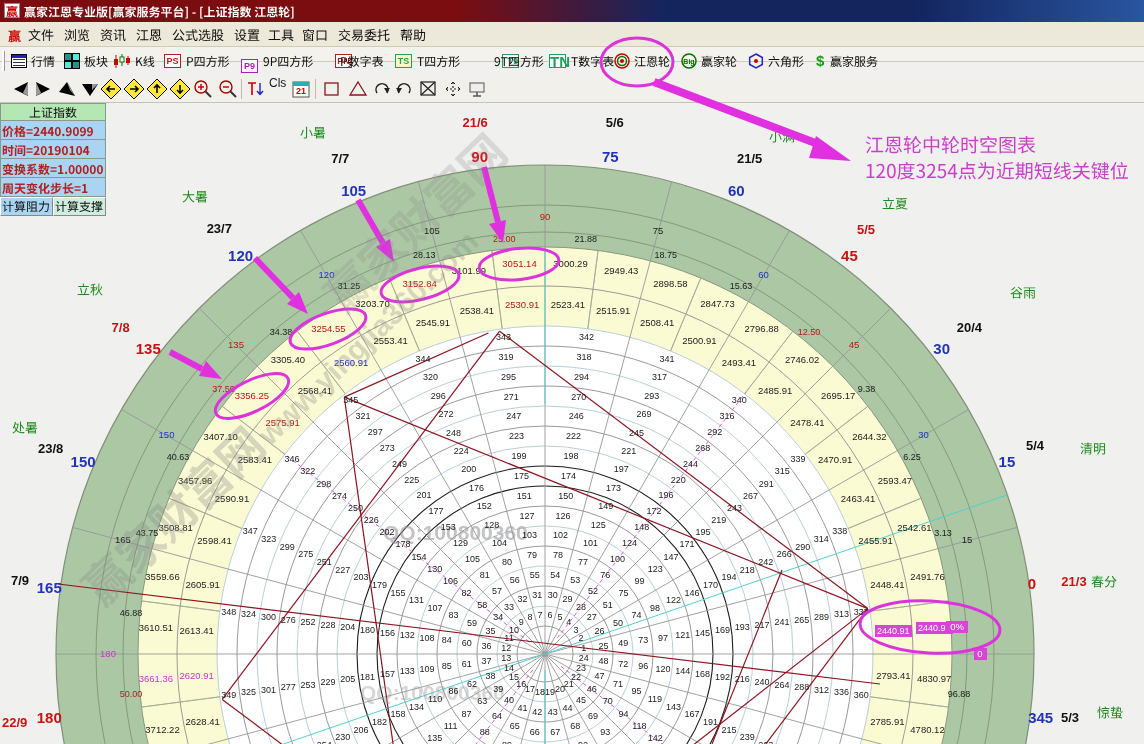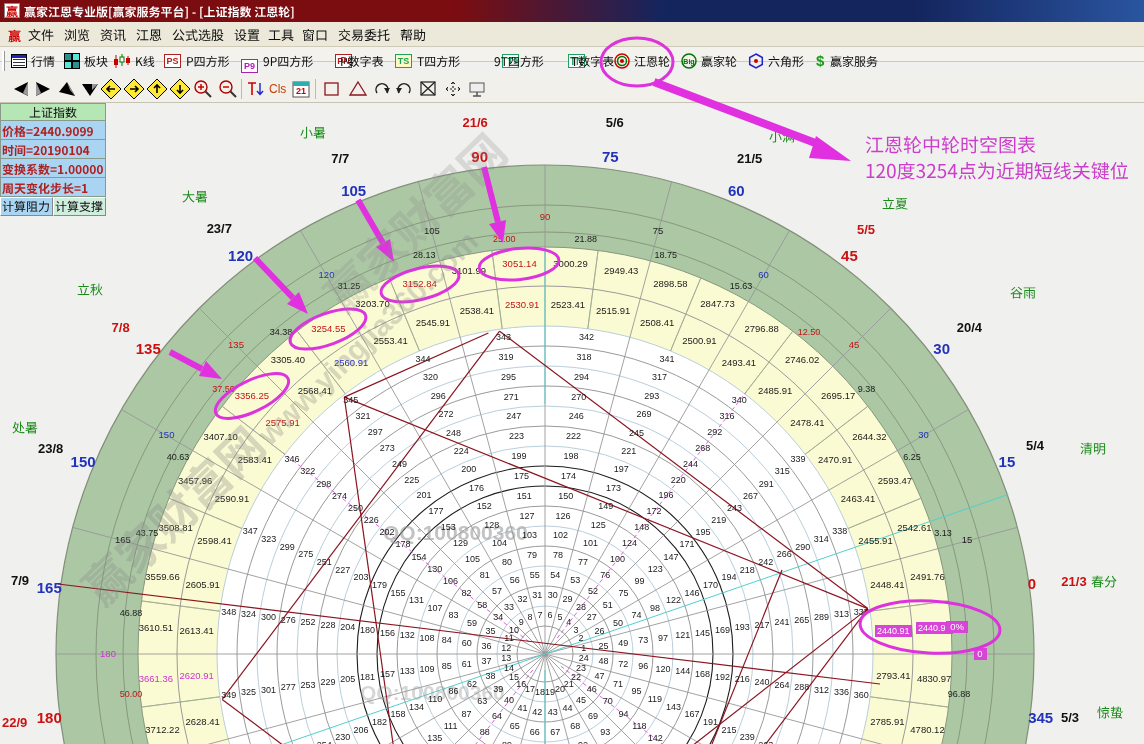--- a/index.html
+++ b/index.html
@@ -37,21 +37,21 @@
       <line x1="9" y1="1" x2="9" y2="13" stroke="#070" stroke-width="1"></line>
       <rect x="7" y="4" width="4" height="5" fill="#fff" stroke="#070"></rect>
       <line x1="15" y1="3" x2="15" y2="12" stroke="#c00" stroke-width="1"></line>
       <rect x="13" y="5" width="4" height="5" fill="#c00"></rect>
     </svg>
     <div style="position:absolute;left:164px;top:7px;width:17px;height:14px;border:1.5px solid #b02020;color:#b02020;font-size:9px;font-weight:bold;text-align:center;line-height:13px;background:#fff;font-family:Liberation Sans,sans-serif;">PS</div>
     <div style="position:absolute;left:241px;top:12px;width:17px;height:14px;border:1.5px solid #b020b0;color:#b020b0;font-size:9px;font-weight:bold;text-align:center;line-height:13px;background:#fff;font-family:Liberation Sans,sans-serif;">P9</div>
     <div style="position:absolute;left:318px;top:7px;width:17px;height:14px;border:1.5px solid #b02020;color:#b02020;font-size:9px;font-weight:bold;text-align:center;line-height:13px;background:#fff;font-family:Liberation Sans,sans-serif;margin-left:17px;">PN</div>
     <div style="position:absolute;left:395px;top:7px;width:17px;height:14px;border:1.5px solid #20a060;color:#20a060;font-size:9px;font-weight:bold;text-align:center;line-height:13px;background:#fef9c3;font-family:Liberation Sans,sans-serif;">TS</div>
     <div style="position:absolute;left:472px;top:7px;width:17px;height:14px;border:1.5px solid #20a060;color:#20a060;font-size:9px;font-weight:bold;text-align:right;line-height:13px;background:#fff;font-family:Liberation Sans,sans-serif;margin-left:30px;">T9</div>
-    <div style="position:absolute;left:549px;top:7px;width:17px;height:14px;border:1.5px solid #20a060;color:#20a060;font-size:10px;font-weight:bold;text-align:center;line-height:13px;background:#fff;font-family:Liberation Sans,sans-serif;margin-left:19px;">TN</div>
+    <div style="position:absolute;left:549px;top:7px;width:17px;height:14px;border:1.5px solid #20a060;color:#20a060;font-size:15px;font-weight:bold;text-align:center;line-height:13px;background:#fff;font-family:Liberation Sans,sans-serif;">TN</div>
     <svg style="position:absolute;left:614px;top:6px;" width="16" height="16">
       <circle cx="8" cy="8" r="7" fill="none" stroke="#c00" stroke-width="1.5"></circle>
       <circle cx="8" cy="8" r="4.5" fill="none" stroke="#070" stroke-width="1.5"></circle>
       <circle cx="8" cy="8" r="2" fill="#c00"></circle>
     </svg>
     <svg style="position:absolute;left:681px;top:6px;" width="16" height="16">
       <circle cx="8" cy="8" r="7" fill="none" stroke="#070" stroke-width="1.5"></circle>
       <text x="8" y="11" font-size="7" fill="#070" text-anchor="middle" font-weight="bold" font-family="Liberation Sans,sans-serif">Big</text>
     </svg>
     <svg style="position:absolute;left:748px;top:6px;" width="16" height="16">
@@ -101,21 +101,21 @@
     <svg style="position:absolute;left:217px;top:3px;" width="22" height="20">
       <circle cx="9" cy="8" r="6" fill="none" stroke="#a00" stroke-width="1.4"></circle>
       <line x1="13.5" y1="12.5" x2="19" y2="18" stroke="#333" stroke-width="2"></line>
       <path d="M6,8 H12" stroke="#c00" stroke-width="1.5"></path>
     </svg>
     <div style="position:absolute;left:241px;top:3px;width:1px;height:20px;background:#bbb;"></div>
     <svg style="position:absolute;left:246px;top:4px;" width="18" height="18">
       <path d="M2,3 H10 M6,3 V15" stroke="#c00" stroke-width="1.6" fill="none"></path>
       <path d="M14,3 V14 M11,11 L14,14.5 L17,11" stroke="#22c" stroke-width="1.4" fill="none"></path>
     </svg>
-    <div style="position:absolute;left:269px;top:6px;font-size:12px;color:#c2410c;font-family:Liberation Sans,sans-serif;">Cls</div>
+    <div style="position:absolute;left:269px;top:0;font-size:12px;color:#0f172a;font-family:Liberation Sans,sans-serif;">Cls</div>
     <svg style="position:absolute;left:292px;top:4px;" width="18" height="18">
       <rect x="1" y="2" width="16" height="15" fill="#fff" stroke="#555"></rect>
       <rect x="1" y="2" width="16" height="4" fill="#2ab0b0"></rect>
       <text x="9" y="14" font-size="9" fill="#c00" text-anchor="middle" font-weight="bold" font-family="Liberation Sans,sans-serif">21</text>
     </svg>
     <div style="position:absolute;left:315px;top:3px;width:1px;height:20px;background:#bbb;"></div>
     <svg style="position:absolute;left:322px;top:4px;" width="20" height="18">
       <rect x="3" y="3" width="13" height="12" fill="none" stroke="#8b1520" stroke-width="1.3"></rect>
     </svg>
     <svg style="position:absolute;left:348px;top:4px;" width="20" height="18">

